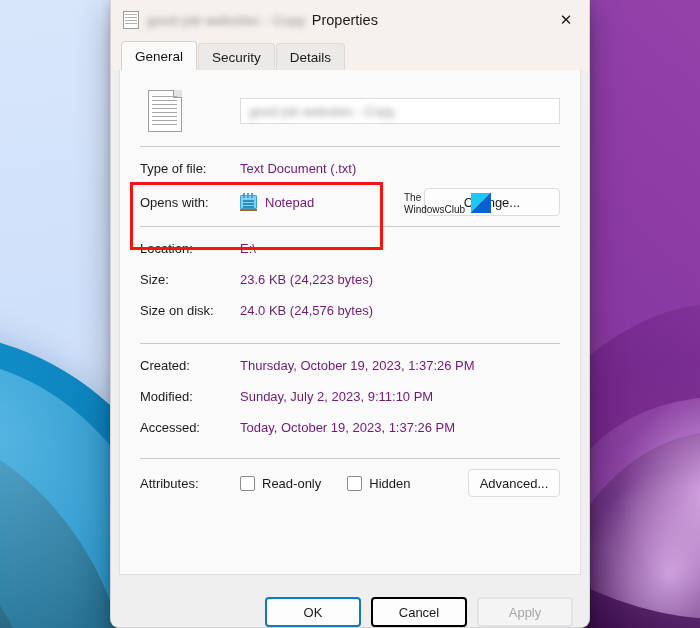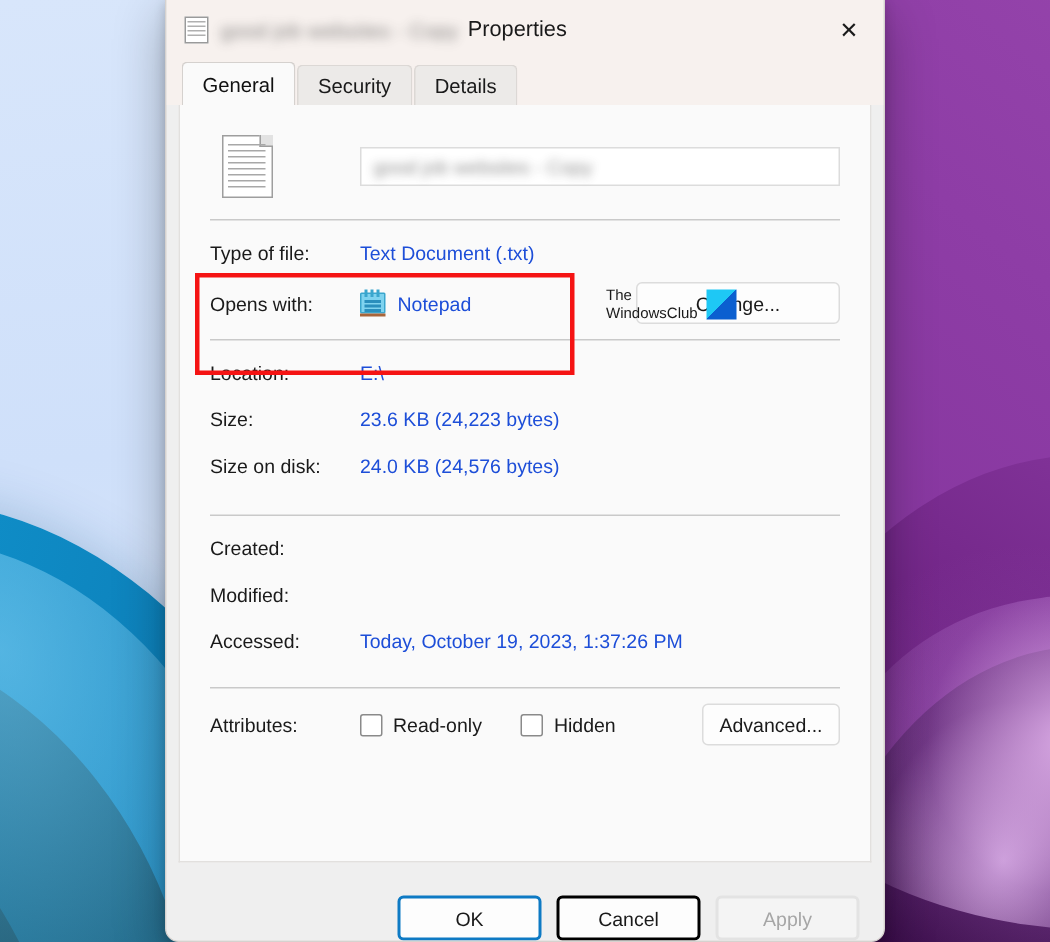--- a/index.html
+++ b/index.html
@@ -159,21 +159,21 @@
     border: 1px solid #e2e0de;
     border-top: none;
     padding: 14px 20px 10px 20px;
     position: relative;
   }
 
   .hr { height: 1px; background: #c9c9c9; margin: 10px 0; }
 
   .row { display: flex; align-items: center; min-height: 22px; margin: 9px 0; }
   .lbl { width: 100px; font-size: 13px; color: #1a1a1a; flex: 0 0 auto; }
-  .val { font-size: 13px; color: #1d4ed8; }
+  .val { font-size: 13px; color: #701a75; }
 
   
   .name-block { display: flex; align-items: center; padding: 6px 0 4px 0; }
   .doc-icon { width: 34px; height: 42px; position: relative; margin-left: 8px; flex: 0 0 auto; }
   .doc-icon .sheet {
     position: absolute; inset: 0;
     background: #fff;
     border: 1px solid #9e9e9e;
     clip-path: polygon(0 0, 74% 0, 100% 19%, 100% 100%, 0 100%);
   }
@@ -390,24 +390,26 @@
           <span>The</span><br>
           <span>WindowsClub</span>
         </span>
         <span id="wm-logo"></span>
       </div>
 
       <div class="hr" style="margin-top:22px"></div>
 
       <div class="row">
         <span class="lbl">Created:</span>
+        <span class="val">Thursday, October 19, 2023, 1:37:26 PM</span>
       </div>
 
       <div class="row">
         <span class="lbl">Modified:</span>
+        <span class="val">Sunday, July 2, 2023, 9:11:10 PM</span>
       </div>
 
       <div class="row">
         <span class="lbl">Accessed:</span>
         <span class="val">Today, October 19, 2023, 1:37:26 PM</span>
       </div>
 
       <div class="hr" style="margin-top:20px"></div>
 
       <div class="row">

